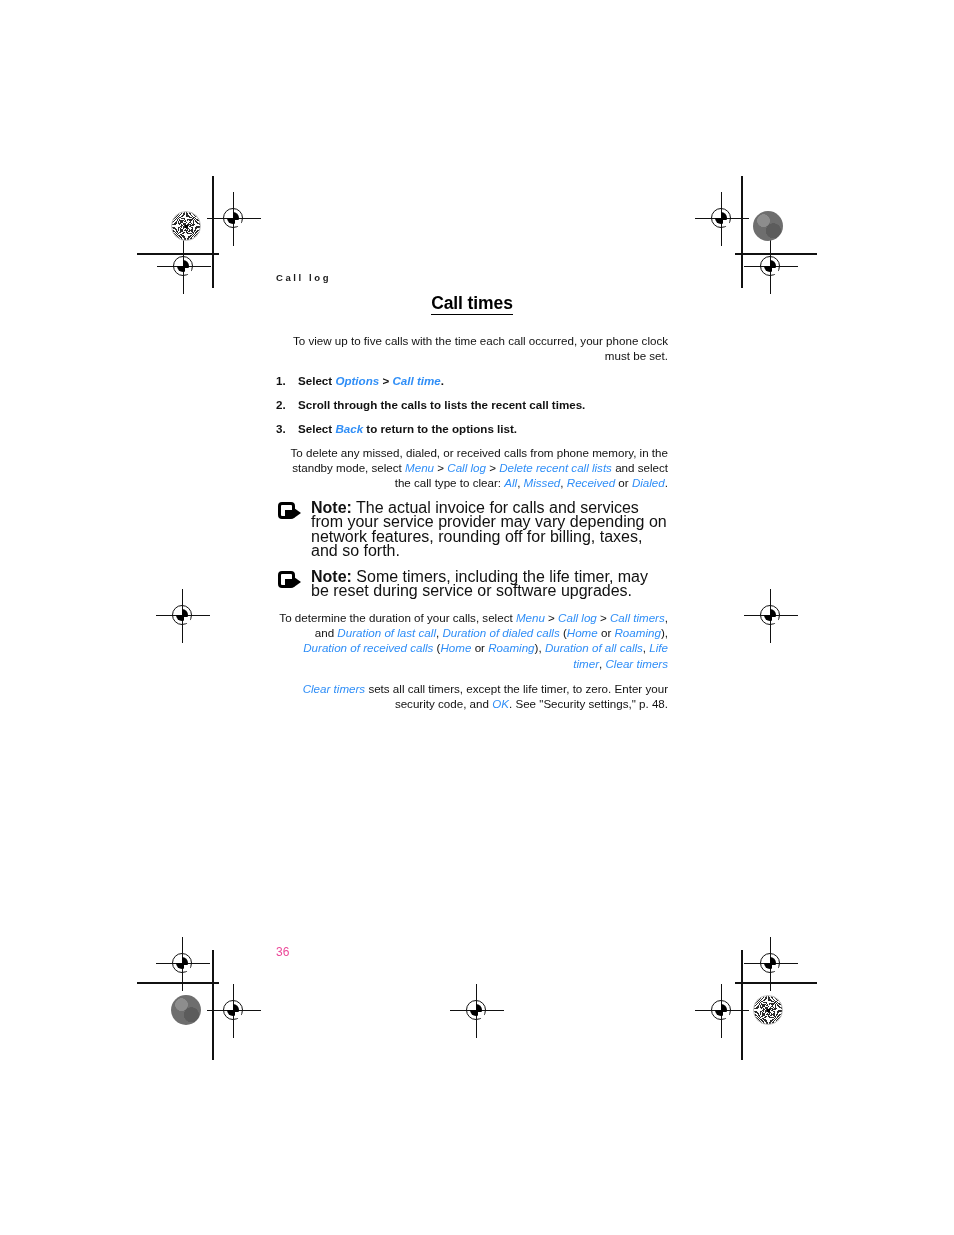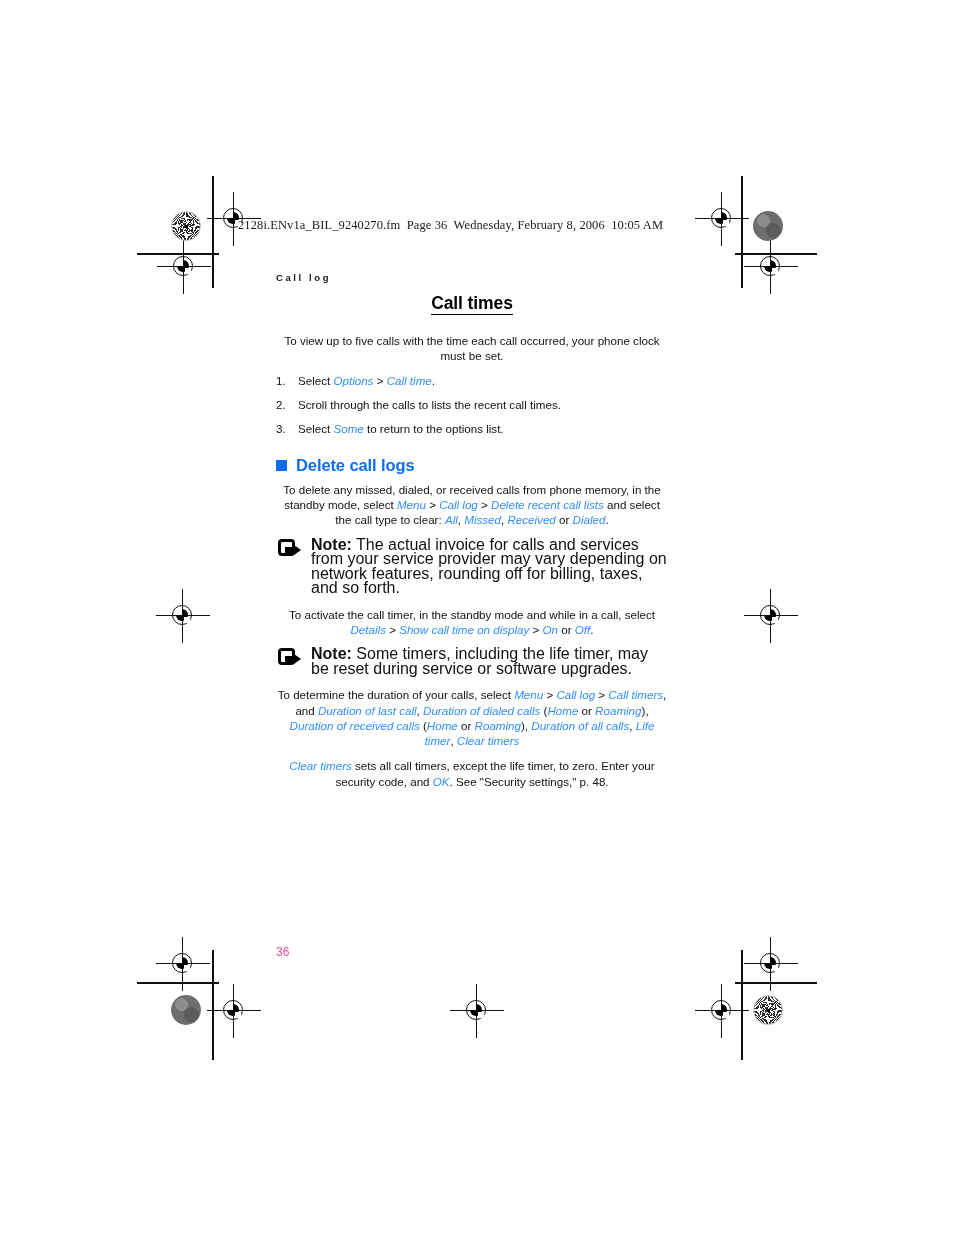--- a/index.html
+++ b/index.html
@@ -152,33 +152,34 @@
     flex: none;
     position: relative;
     top: 0px;
   }
 
   p.body {
     font-size: 11.6px;
     line-height: 15.2px;
     margin: 0 0 10px 0;
     color: #111;
-    text-align: center;
+    text-align: right;
   }
   i.ui, .ui {
     color: #2f8ef7;
     font-style: italic;
   }
   .plain { color: #111; font-style: normal; }
 
   ol.steps {
     margin: 6px 0 6px 0;
     padding: 0;
     list-style: none;
     counter-reset: st;
+    font-weight: bold;
   }
   ol.steps li {
     font-size: 11.6px;
     line-height: 15px;
     margin: 0 0 9px 0;
     padding-left: 22px;
     position: relative;
     color: #111;
   }
   ol.steps li::before {
@@ -346,62 +347,56 @@
       <div class="ring2"></div>
     <div class="q" style="left:20px; top:20px;"></div>
     <div class="q" style="left:28px; top:28px;"></div>
   </div>
 
   <div class="dot-circle dot-burst" style="left:171px; top:211px;"></div>
   <div class="dot-circle dot-solid" style="left:753px; top:211px;"></div>
   <div class="dot-circle dot-solid" style="left:171px; top:995px;"></div>
   <div class="dot-circle dot-burst" style="left:753px; top:995px;"></div>
 
-  <div class="slug">2128i.ENv1a_BIL_9240270.fm  Page 36  Wednesday, February 8, 2006  10:05 AM</div>
 
   <div id="content">
 
     <div class="running-head">Call log</div>
 
     <div class="h-under-wrap">
       <h2 class="h-under">Call times</h2>
     </div>
 
     <p class="body">To view up to five calls with the time each call occurred, your phone clock must be set.</p>
 
     <ol class="steps">
       <li>
         <span>Select </span><i class="ui">Options</i><span class="plain"> &gt; </span><i class="ui">Call time</i><span>.</span>
       </li>
       <li>
         <span>Scroll through the calls to lists the recent call times.</span>
       </li>
       <li>
-        <span>Select </span><i class="ui">Some</i><span> to return to the options list.</span>
+        <span>Select </span><i class="ui">Back</i><span> to return to the options list.</span>
       </li>
     </ol>
 
-    <h2 class="h-blue">
-      <span class="sq"></span>
-      <span>Delete call logs</span>
-    </h2>
 
     <p class="body"><span>To delete any missed, dialed, or received calls from phone memory, in the standby mode, select </span><i class="ui">Menu</i><span class="plain"> &gt; </span><i class="ui">Call log</i><span class="plain"> &gt; </span><i class="ui">Delete recent call lists</i><span> and select the call type to clear: </span><i class="ui">All</i><span>, </span><i class="ui">Missed</i><span>, </span><i class="ui">Received</i><span> or </span><i class="ui">Dialed</i><span>.</span></p>
 
 
     <div class="note">
       <span class="ico">
         <span class="box"></span>
           <span class="stem"></span>
           <span class="head"></span>
       </span>
       <span class="txt"><b>Note:</b><span> The actual invoice for calls and services from your service provider may vary depending on network features, rounding off for billing, taxes, and so forth.</span></span>
     </div>
 
-    <p class="body"><span>To activate the call timer, in the standby mode and while in a call, select </span><i class="ui">Details</i><span class="plain"> &gt; </span><i class="ui">Show call time on display</i><span class="plain"> &gt; </span><i class="ui">On</i><span> or </span><i class="ui">Off</i><span>.</span></p>
 
     <div class="note">
       <span class="ico">
         <span class="box"></span>
           <span class="stem"></span>
           <span class="head"></span>
       </span>
       <span class="txt"><b>Note:</b><span> Some timers, including the life timer, may be reset during service or software upgrades.</span></span>
     </div>
 

